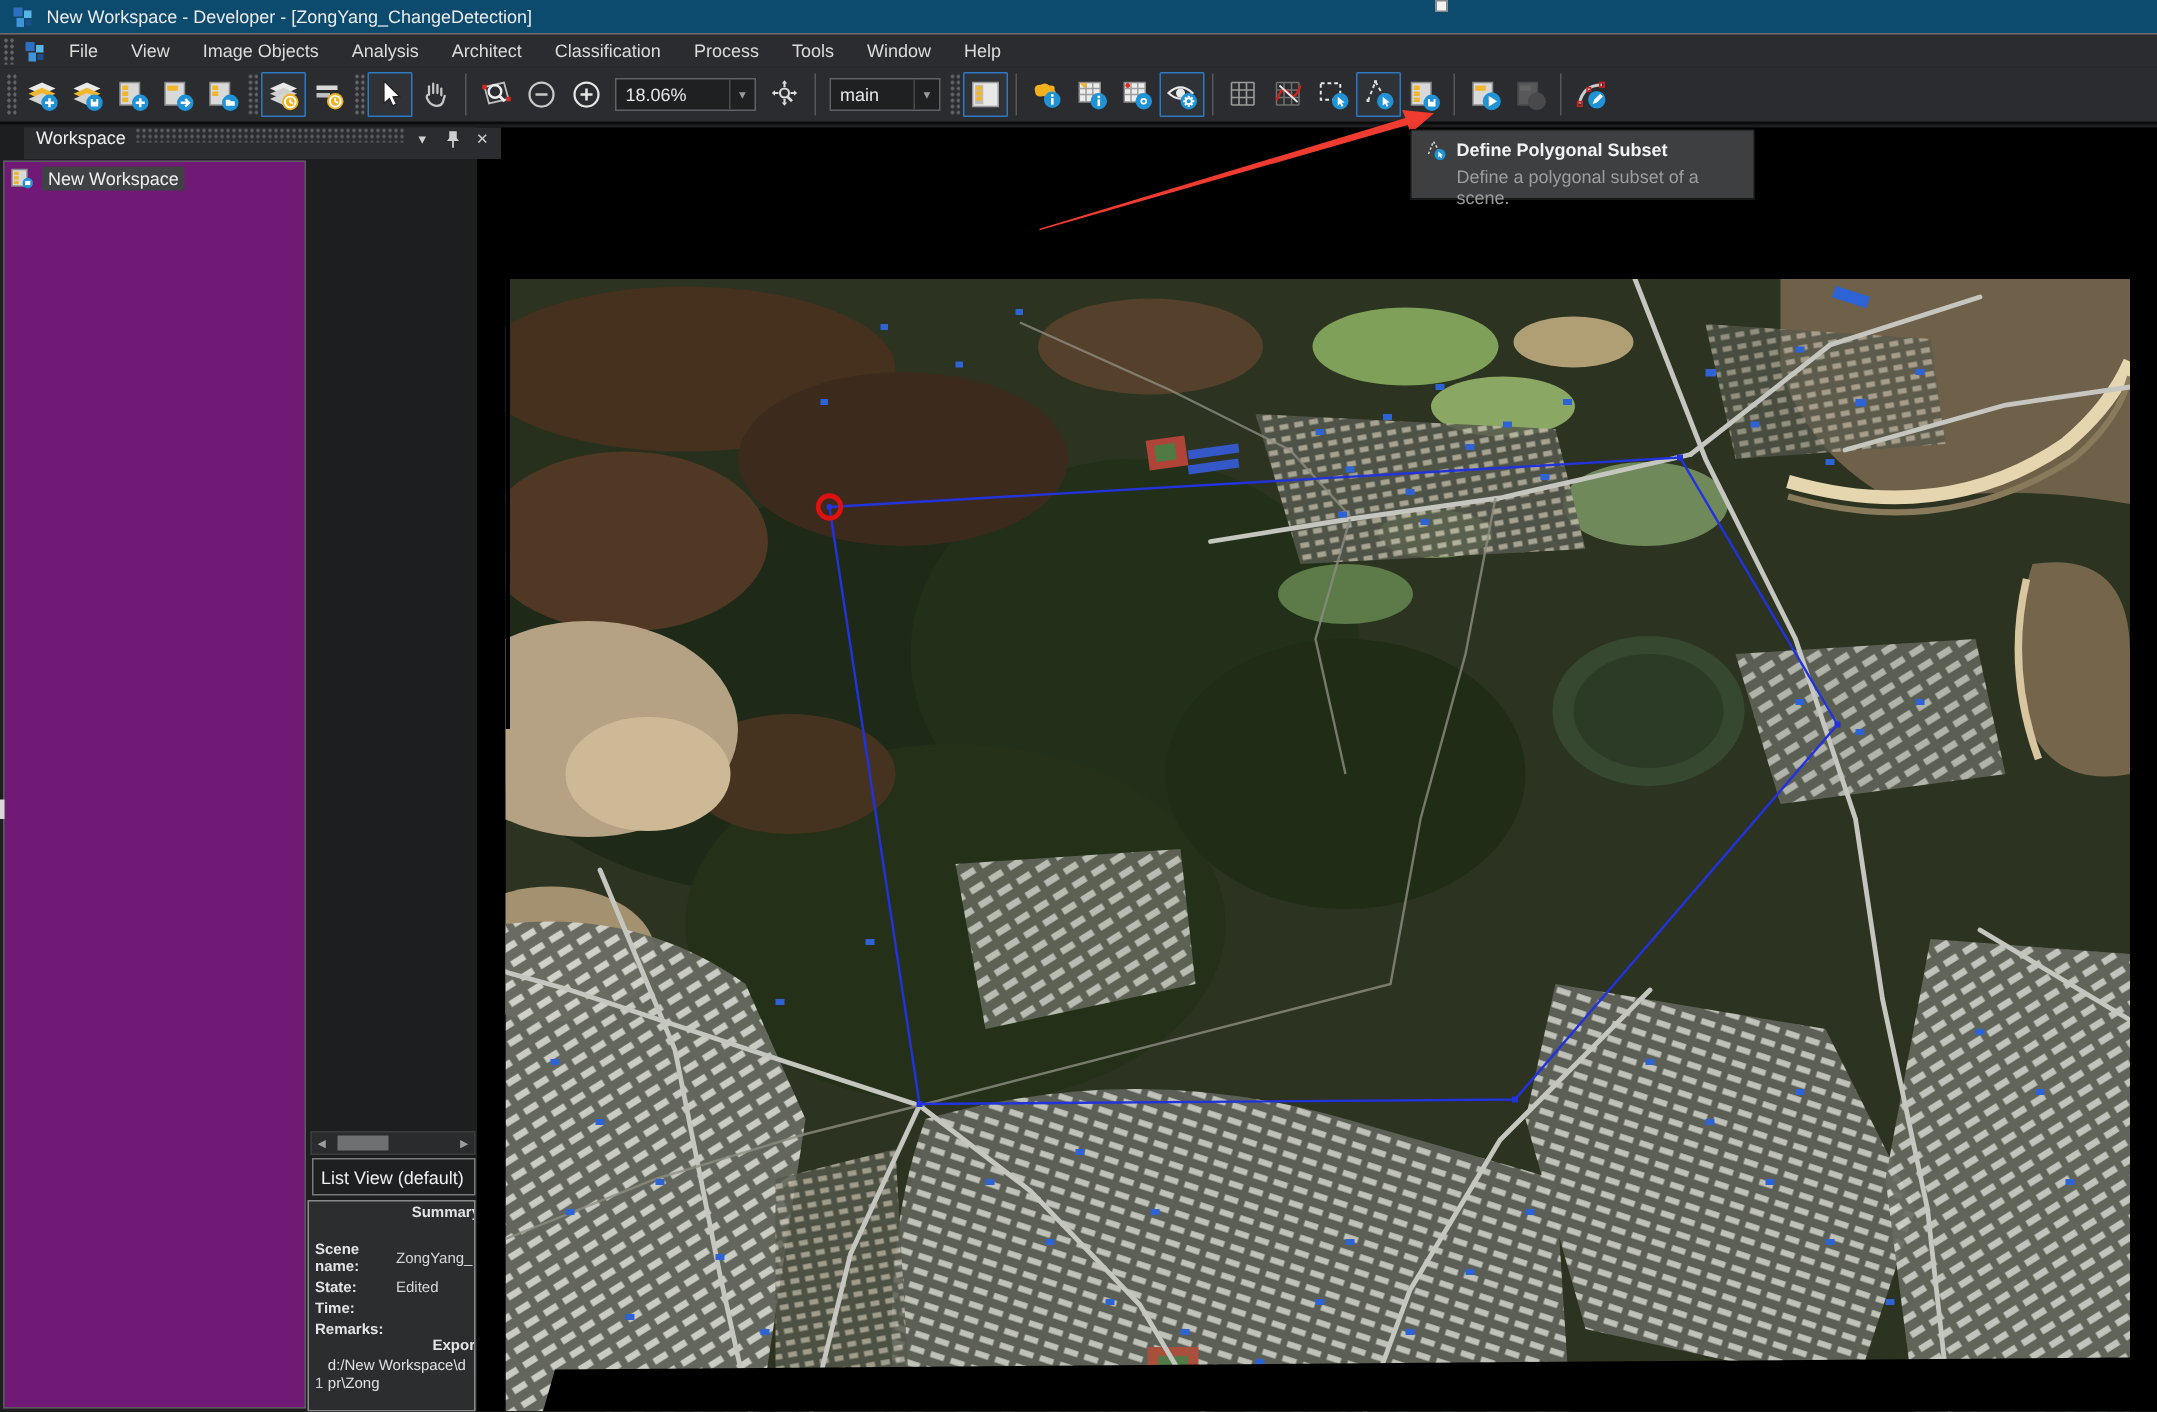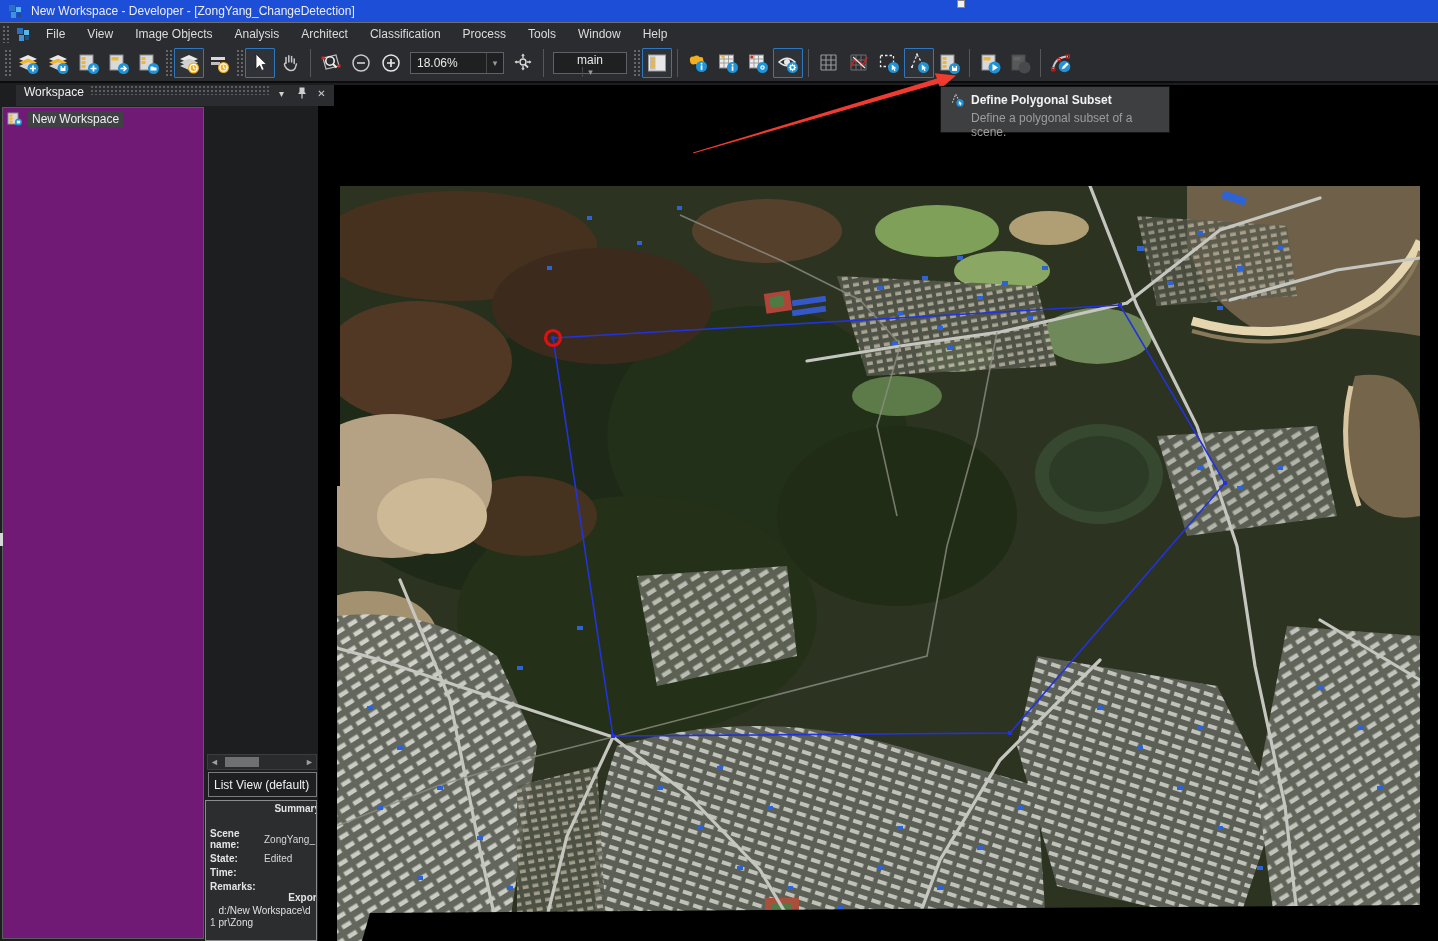--- a/index.html
+++ b/index.html
@@ -1,21 +1,21 @@
 <!DOCTYPE html>
 <html><head>
 <meta charset="utf-8">
 <style>
   html,body{margin:0;padding:0;background:#111;}
   body{width:1438px;height:941px;overflow:hidden;font-family:"Liberation Sans",sans-serif;
        -webkit-font-smoothing:antialiased;}
   #app{position:relative;width:1438px;height:941px;background:#1d1e20;color:#e6e6e6;font-size:12px;}
 
   
-  #titlebar{position:absolute;left:0;top:0;width:1438px;height:22px;background:#1d4ed8;
+  #titlebar{position:absolute;left:0;top:0;width:1438px;height:22px;background:#0c4a6e;
             display:flex;align-items:center;gap:8px;padding-left:8px;box-sizing:border-box;}
   #titlebar .title{color:#ececec;font-size:12px;}
   .applogo{width:15px;height:15px;position:relative;flex:0 0 auto;}
   .applogo i{position:absolute;display:block;}
   .lg1{left:1px;top:1px;width:6px;height:6px;background:#2d6fc0;}
   .lg2{left:8px;top:3px;width:5px;height:5px;background:#56b7e6;}
   .lg3{left:3px;top:8px;width:5px;height:6px;background:#3f93d8;}
   .lg4{left:9px;top:9px;width:4px;height:4px;background:#1d4f8c;}
   #capture-artifact{position:absolute;left:957px;top:0;width:8px;height:8px;background:#f2f2f2;border:1px solid #888;box-sizing:border-box;}
 
@@ -33,21 +33,21 @@
   .tb{width:30px;height:30px;display:flex;align-items:center;justify-content:center;flex:0 0 auto;
       border:1px solid transparent;box-sizing:border-box;border-radius:1px;}
   .tb.sel{border:1px solid #2e78c2;background:#2f3338;}
   .tb.disabled{opacity:.45;}
   .combo{height:22px;background:#1f2022;border:1px solid #606164;display:flex;align-items:center;
          box-sizing:border-box;margin:0 4px;flex:0 0 auto;}
   .combo .combo-text{padding:0 6px;color:#e8e8e8;flex:1;}
   .combo .combo-arrow{width:16px;height:100%;display:flex;align-items:center;justify-content:center;
          color:#9a9a9a;border-left:1px solid #47484b;font-size:9px;}
   #zoom-combo{width:94px;}
-  #view-combo{width:74px;flex-direction:column;}
+  #view-combo{width:74px;}
 
   
   #ws-header{position:absolute;left:0;top:85px;width:318px;height:21px;background:#2b2c2f;
              display:flex;align-items:flex-start;box-sizing:border-box;padding:0 4px 0 8px;margin-left:16px;}
   #ws-header .ws-title{color:#f0f0f0;flex:0 0 auto;margin-right:6px;}
   #ws-header .ws-grip{flex:1;height:10px;background:radial-gradient(circle,#5c5d60 1px,transparent 1.2px);background-size:4px 4px;}
   .ws-btn{width:17px;height:16px;display:flex;align-items:center;justify-content:center;color:#cfcfcf;
           font-size:10px;margin-left:3px;flex:0 0 auto;}
 
   #tree-panel{position:absolute;left:2px;top:107px;width:202px;height:832px;background:#701a75;

